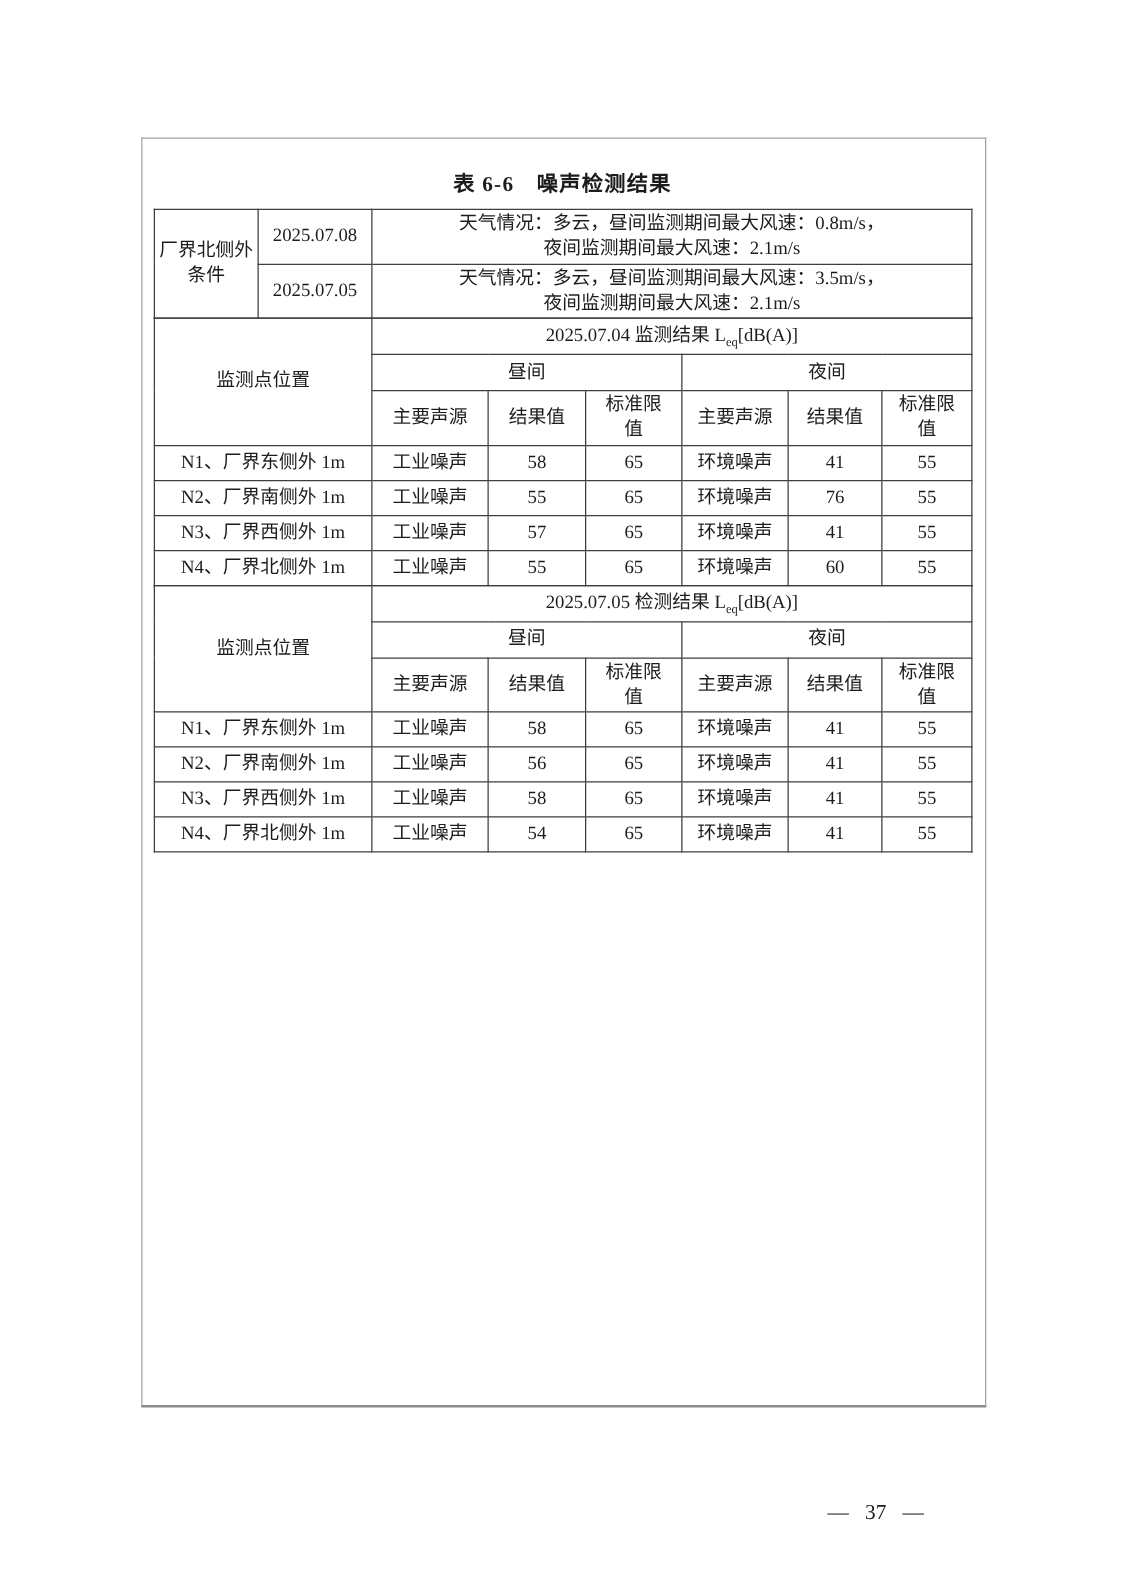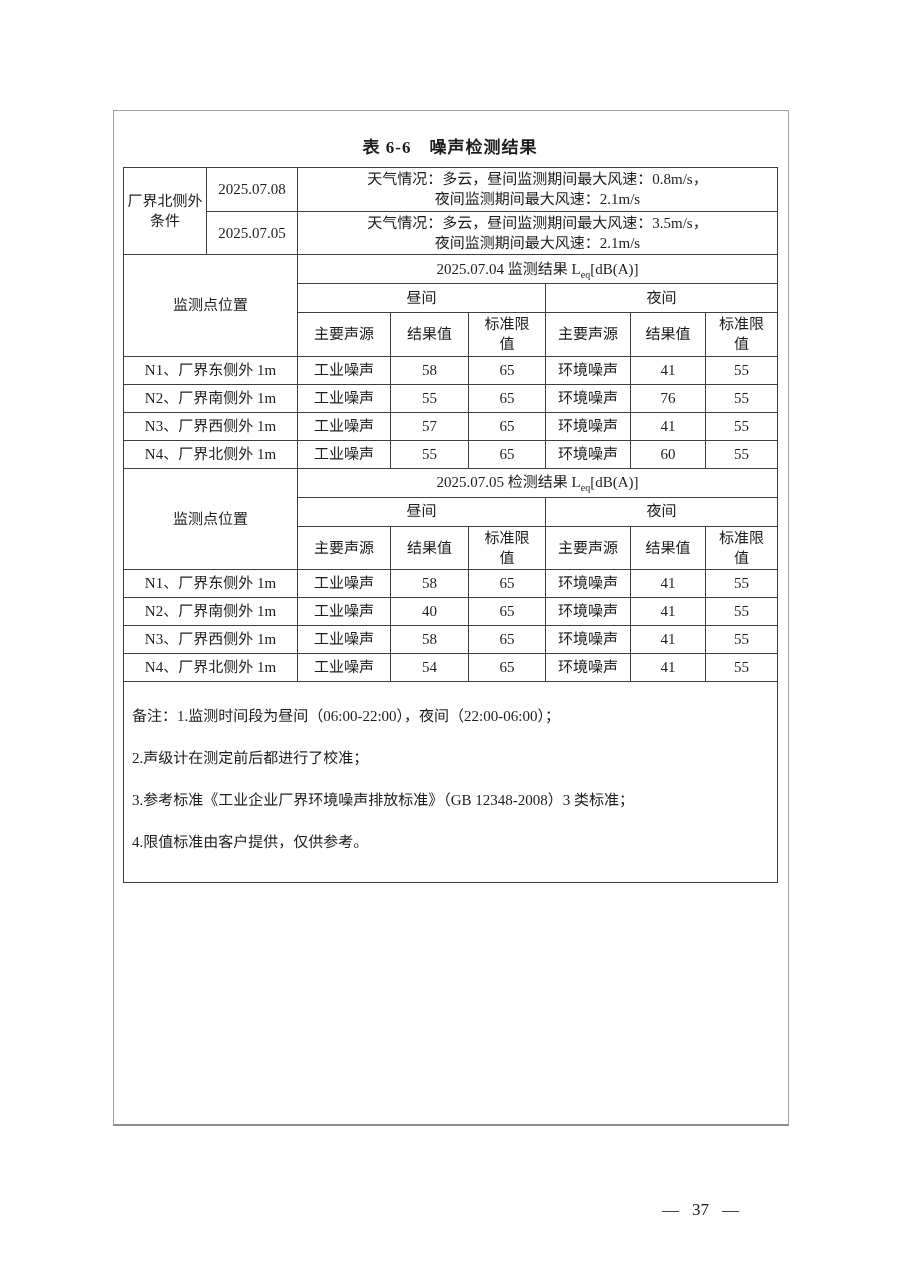--- a/index.html
+++ b/index.html
@@ -219,21 +219,21 @@
       <td>工业噪声</td>
       <td>58</td>
       <td>65</td>
       <td>环境噪声</td>
       <td>41</td>
       <td>55</td>
     </tr>
     <tr class="data-row">
       <td>N2、厂界南侧外 1m</td>
       <td>工业噪声</td>
-      <td>40</td>
+      <td>56</td>
       <td>65</td>
       <td>环境噪声</td>
       <td>41</td>
       <td>55</td>
     </tr>
     <tr class="data-row">
       <td>N3、厂界西侧外 1m</td>
       <td>工业噪声</td>
       <td>58</td>
       <td>65</td>
@@ -246,35 +246,20 @@
       <td>工业噪声</td>
       <td>54</td>
       <td>65</td>
       <td>环境噪声</td>
       <td>41</td>
       <td>55</td>
     </tr>
   </tbody>
     </table>
 
-  <table>
-    <colgroup>
-        <col style="width:654px">
-      </colgroup>
-    <tbody>
-        <tr>
-      <td class="notes-cell">
-        <div>备注：1.监测时间段为昼间（06:00-22:00），夜间（22:00-06:00）；</div>
-        <div>2.声级计在测定前后都进行了校准；</div>
-        <div>3.参考标准《工业企业厂界环境噪声排放标准》（GB 12348-2008）3 类标准；</div>
-        <div>4.限值标准由客户提供，仅供参考。</div>
-      </td>
-    </tr>
-  </tbody>
-    </table>
 
 </div>
 
 <div class="page-number">
   <span>—</span>
   <span>37</span>
   <span>—</span>
 </div>
 
 </body></html>

